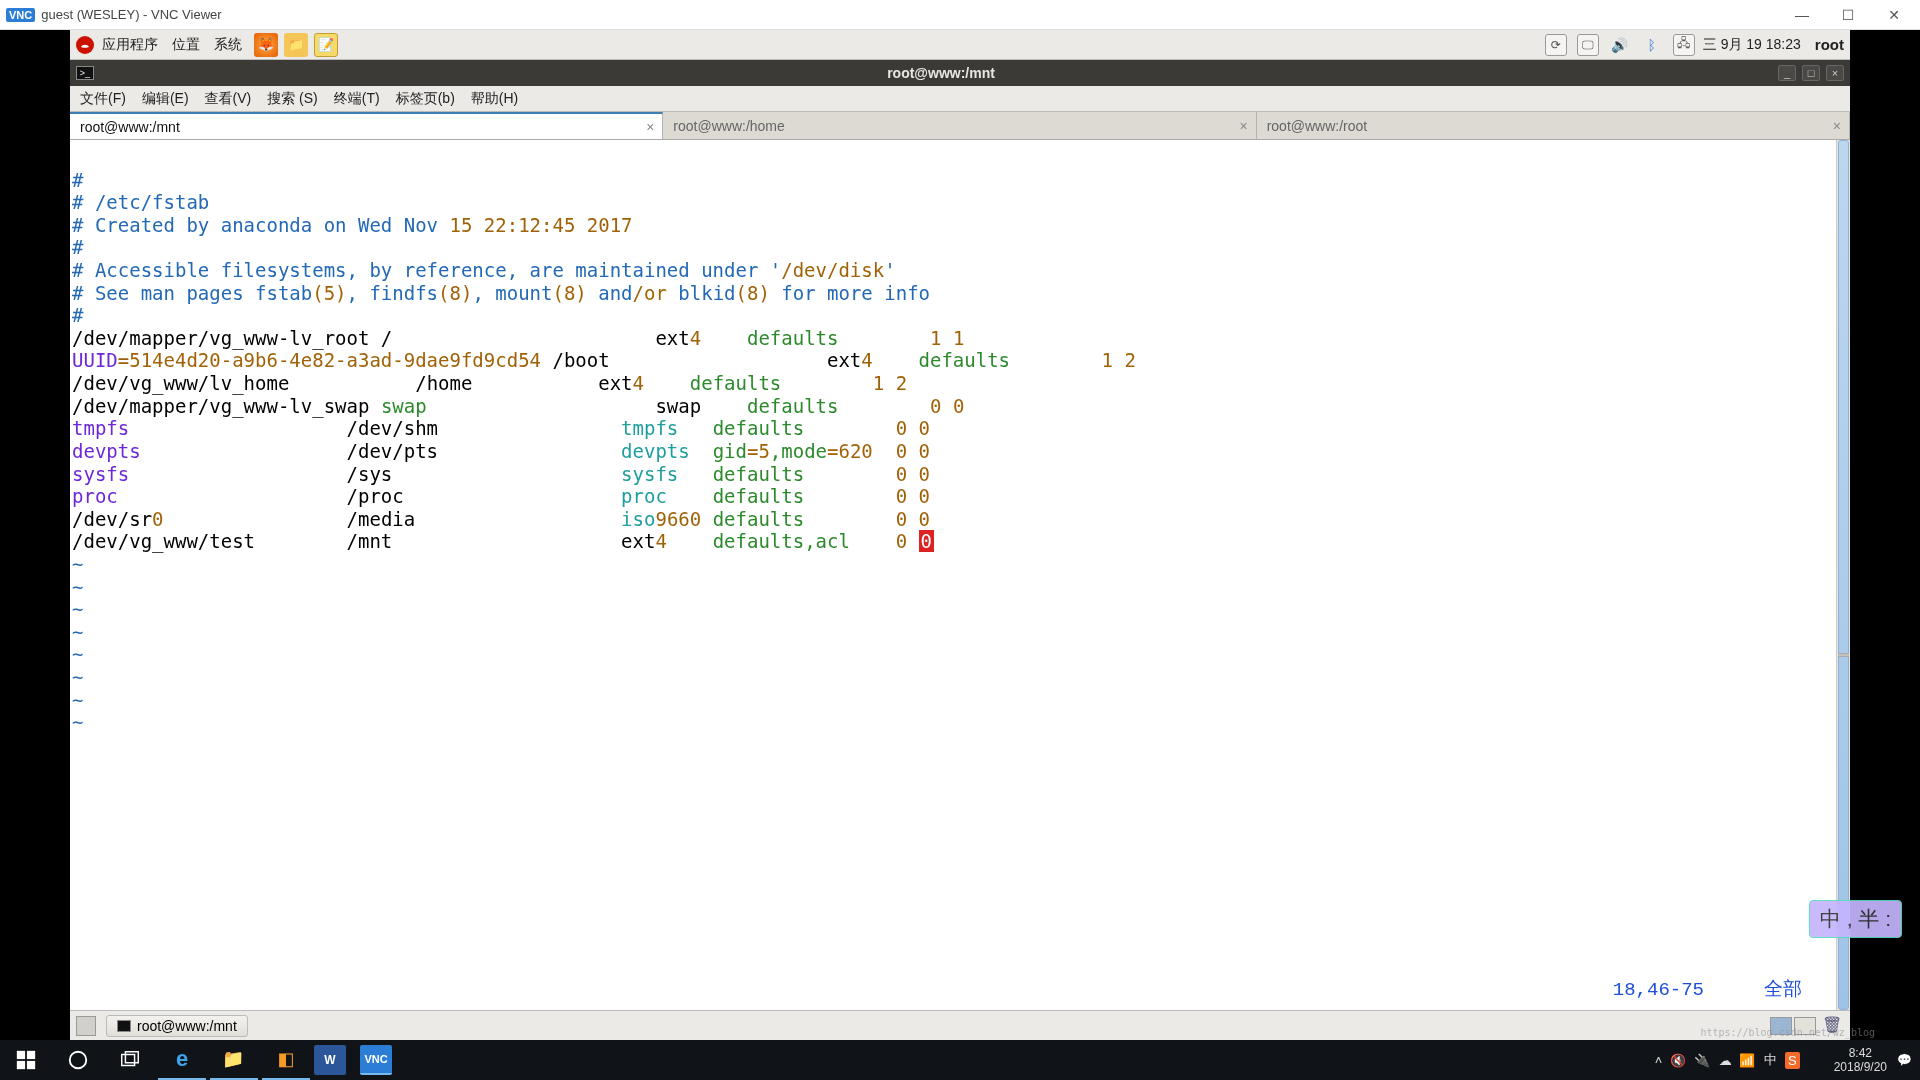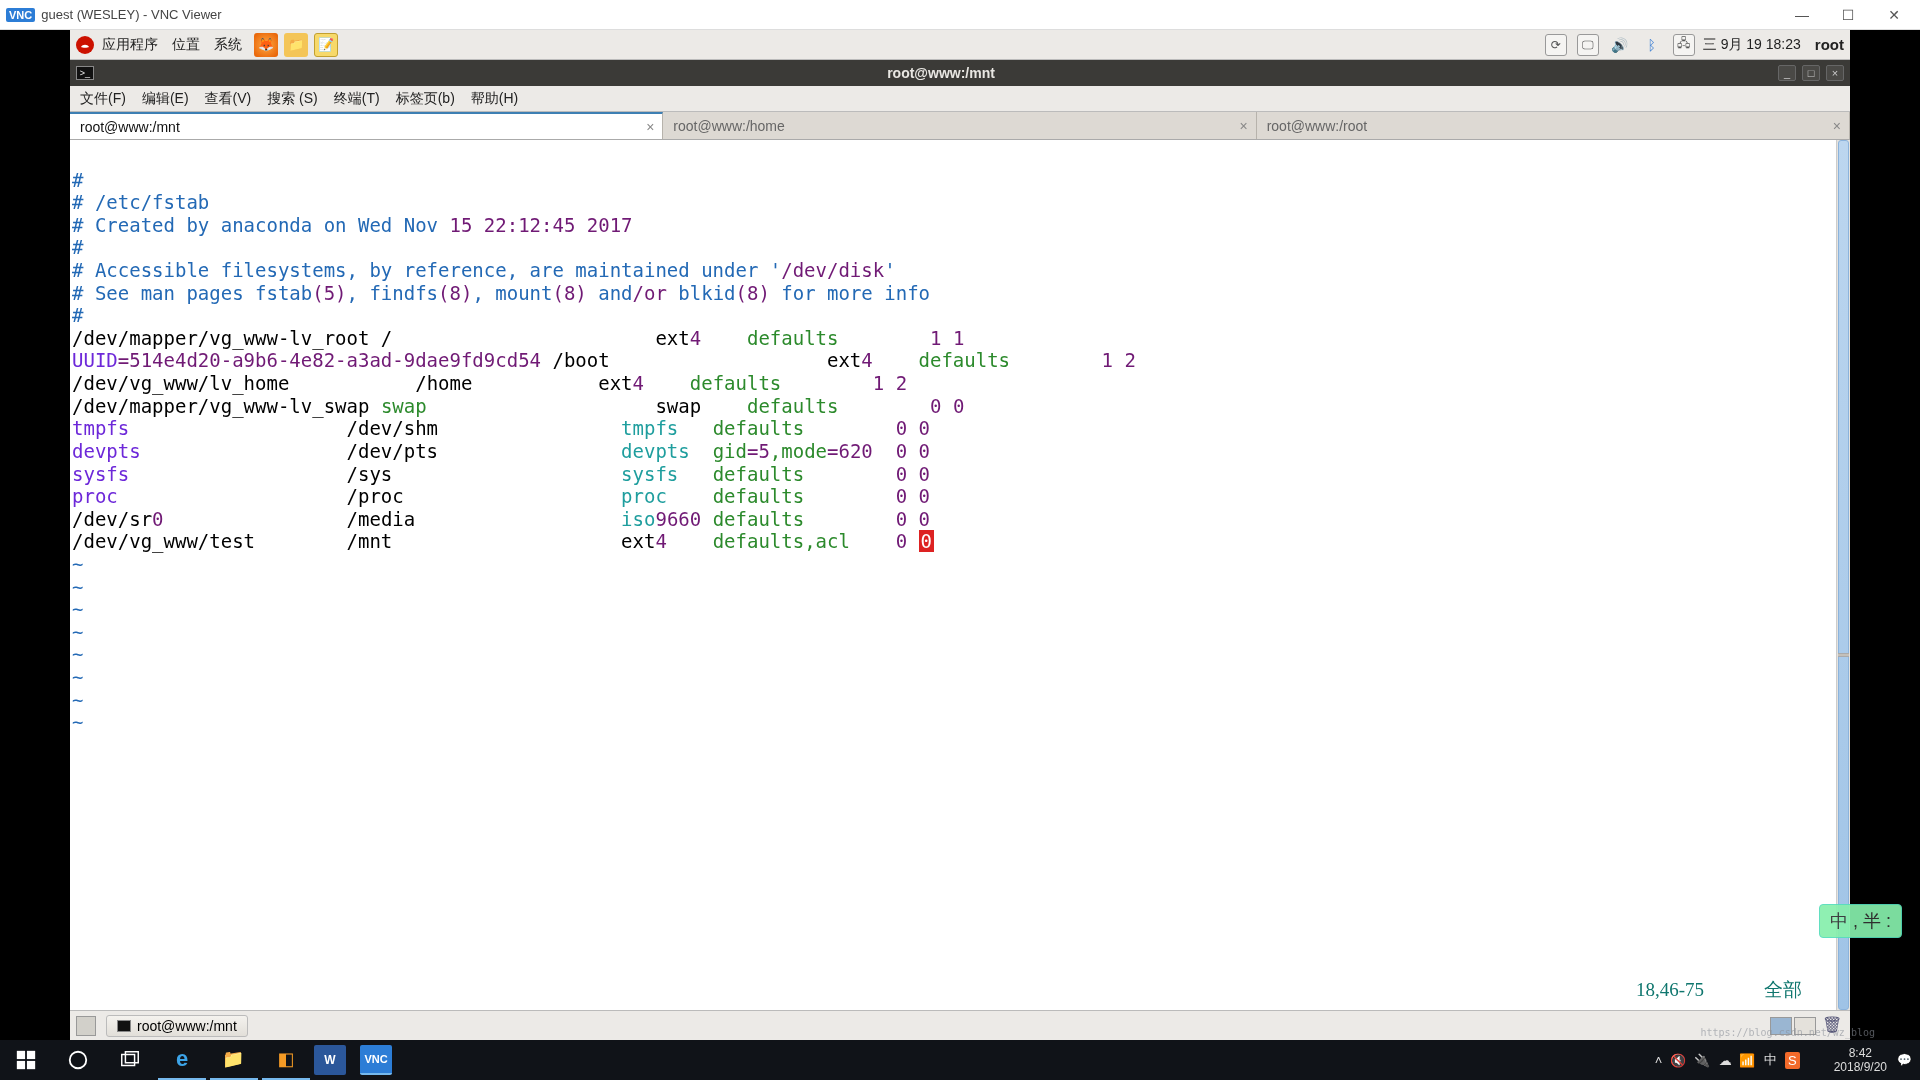--- a/index.html
+++ b/index.html
@@ -51,28 +51,28 @@
 .term-tab .close { position: absolute; right: 8px; font-size: 14px; color: #888; }
 
 
 .term-body { flex: 1; background: #fff; font-family: "DejaVu Sans Mono", monospace; font-size: 19px; line-height: 1.19; padding: 6px 0 0 2px; position: relative; overflow: hidden; white-space: pre; }
 .term-body .scrollbar { position: absolute; right: 0; top: 0; bottom: 0; width: 14px; background: #e6e3de; border-left: 1px solid #ccc; }
 .term-body .scrollbar .thumb { position: absolute; left: 1px; right: 1px; top: 0; height: 100%; background: linear-gradient(#bcd6ef,#9fc3e6); border: 1px solid #8bb3dc; border-radius: 3px; box-sizing: border-box; }
 .term-body .scrollbar .notch { position: absolute; left: 1px; right: 1px; height: 4px; background: #c4c0ba; border-top: 1px solid #aaa; border-bottom: 1px solid #aaa; top: 59%; }
 
 .c-comment { color: #2369b5; }
 .c-cyan { color: #6d28d9; }
-.c-mag { color: #701a75; }
+.c-mag { color: #a16207; }
 .c-green { color: #2c8a2c; }
 .c-teal { color: #1f9e9e; }
 .c-black { color: #000; }
 .c-red { background: #d22; color: #fff; padding: 0 2px; }
 .tilde { color: #2369b5; }
 
-.vi-status { position: absolute; bottom: 8px; left: 0; right: 18px; font-family: Liberation Serif, serif; font-size: 19px; color: #0f766e; text-align: right; padding-right: 30px; }
+.vi-status { position: absolute; bottom: 8px; left: 0; right: 18px; font-family: Liberation Mono, monospace; font-size: 19px; color: #1d4ed8; text-align: right; padding-right: 30px; }
 .vi-status .pos { display: inline-block; margin-right: 60px; }
 
 
 .gnome-bottom { background: #eceae7; height: 30px; display: flex; align-items: center; padding: 0 6px; border-top: 1px solid #bbb; margin-top: auto; }
 .gnome-bottom .task { background: linear-gradient(#f4f2ee,#e2dfd9); border: 1px solid #bbb; border-radius: 3px; padding: 2px 10px; font-size: 14px; display: flex; align-items: center; gap: 6px; margin-left: 6px; }
 .gnome-bottom .task .mini { width: 14px; height: 12px; background: #111; border: 1px solid #888; }
 .gnome-bottom .spacer { flex: 1; }
 .gnome-bottom .ws { display: flex; gap: 2px; }
 .gnome-bottom .ws div { width: 22px; height: 18px; border: 1px solid #999; background: #e4e1db; }
 .gnome-bottom .ws div.active { background: #9ab6d2; }
@@ -83,21 +83,21 @@
 .tb-left { display: flex; gap: 4px; padding-left: 2px; }
 .tb-icon { width: 48px; height: 40px; display: flex; align-items: center; justify-content: center; color: #fff; font-size: 18px; }
 .tb-icon.active { border-bottom: 2px solid #76b9ed; }
 .tb-icon svg { width: 22px; height: 22px; }
 .tb-spacer { flex: 1; }
 .tb-right { display: flex; align-items: center; gap: 10px; padding-right: 8px; color: #ddd; font-size: 12px; }
 .tb-clock { text-align: center; line-height: 1.2; font-size: 12px; margin-left: 24px; }
 .tray { display: flex; gap: 8px; align-items: center; font-size: 13px; }
 
 
-.floater { position: absolute; right: 18px; bottom: 142px; background: #86efac; border: 1px solid #5db; border-radius: 4px; padding: 4px 10px; font-size: 18px; color: #333; opacity: 0.92; }
+.floater { position: absolute; right: 18px; bottom: 142px; background: #c4b5fd; border: 1px solid #5db; border-radius: 4px; padding: 4px 10px; font-size: 21px; color: #333; opacity: 0.92; }
 .water { position: absolute; right: 45px; bottom: 42px; color: #8a8f98; font-size: 10px; font-family: monospace; opacity: 0.6; }
 
 </style>
 </head>
 <body>
 
 <div class="win-titlebar">
   <span class="vnc-badge">VNC</span>
   <span class="title">guest (WESLEY) - VNC Viewer</span>
   <div class="win-controls">

